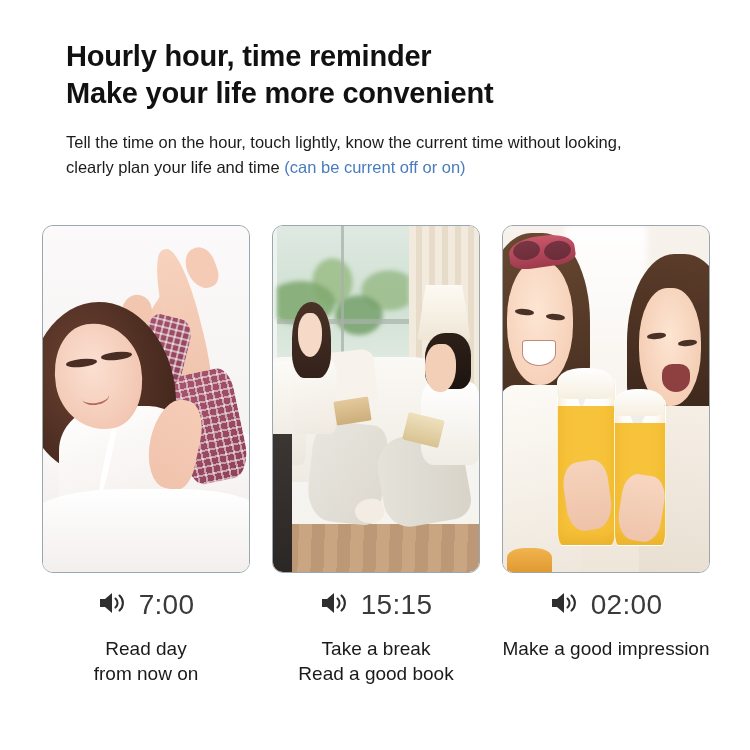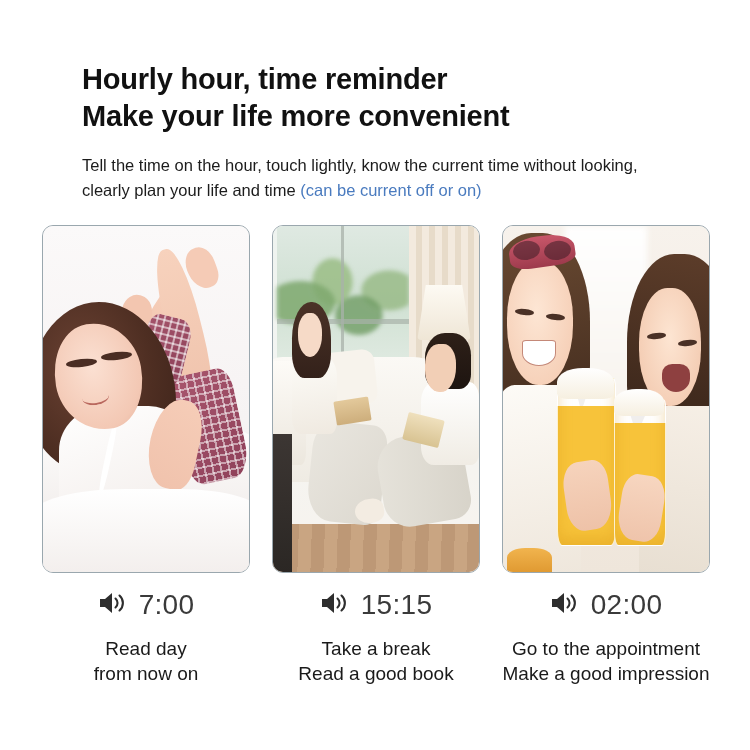--- a/index.html
+++ b/index.html
@@ -11,24 +11,23 @@
     height: 750px;
     background: #ffffff;
     font-family: "Liberation Sans", sans-serif;
     overflow: hidden;
     position: relative;
   }
 
   
   .header {
     position: absolute;
-    left: 82px;
+    left: 66px;
     top: 38px;
     width: 660px;
-    margin-top: 23px;
   }
   .headline {
     font-size: 29px;
     font-weight: bold;
     color: #111111;
     line-height: 1.28;
     letter-spacing: -0.2px;
   }
   .headline .hl-line { display: block; white-space: nowrap; }
 
@@ -536,18 +535,17 @@
       <span class="speaker-icon">
         <svg width="30" height="26" viewBox="0 0 30 26" aria-hidden="true">
           <path d="M2 9 h5 L14 3 v20 L7 17 H2 Z" fill="#2e2e2e"></path>
           <path d="M17.5 8.5 a6 6 0 0 1 0 9" stroke="#2e2e2e" stroke-width="2.1" fill="none" stroke-linecap="round"></path>
           <path d="M21.5 5.5 a10 10 0 0 1 0 15" stroke="#2e2e2e" stroke-width="2.1" fill="none" stroke-linecap="round"></path>
         </svg>
       </span>
       <span class="time-label">02:00</span>
     </div>
     <div class="caption">
-      <span class="cap-line">Go to the appointment</span>
       <span class="cap-line">Make a good impression</span>
     </div>
   </div>
 
 </div>
 
 </body></html>

